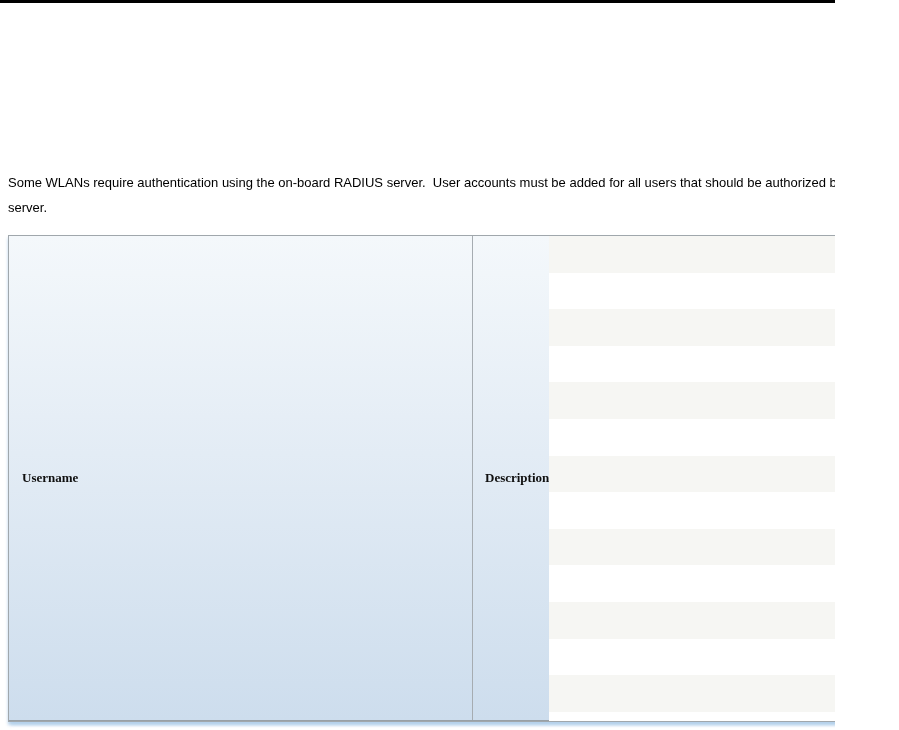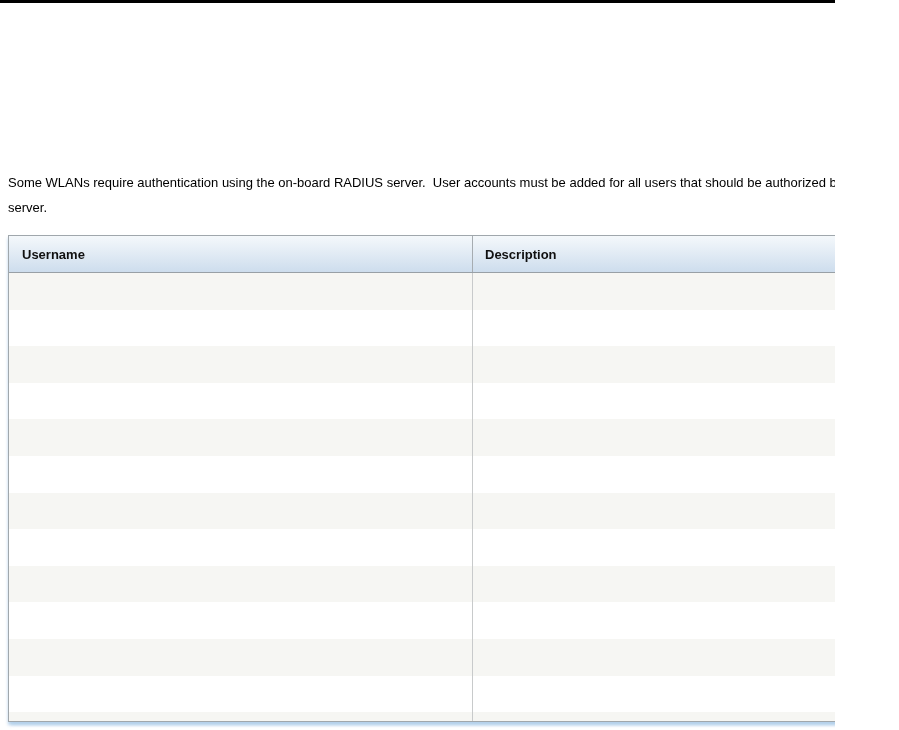--- a/index.html
+++ b/index.html
@@ -36,24 +36,24 @@
   }
   .user-table {
     position: absolute;
     left: 8px;
     top: 235px;
     width: 875px;
     height: 485px;
     border: 1px solid #a0a7ac;
     background: #ffffff;
     display: flex;
-    flex-direction: column;
     overflow: hidden;
     box-shadow: 0 3px 3px rgba(173, 205, 233, 0.85),
                 3px 3px 3px rgba(173, 205, 233, 0.55);
+    font-family: Liberation Serif, serif;
   }
   .thead {
     flex: 0 0 36px;
     display: flex;
     background: linear-gradient(to bottom, #f4f8fb 0%, #e3ecf5 45%, #cddded 100%);
     border-bottom: 1px solid #98a0a6;
   }
   .th {
     display: flex;
     align-items: center;

